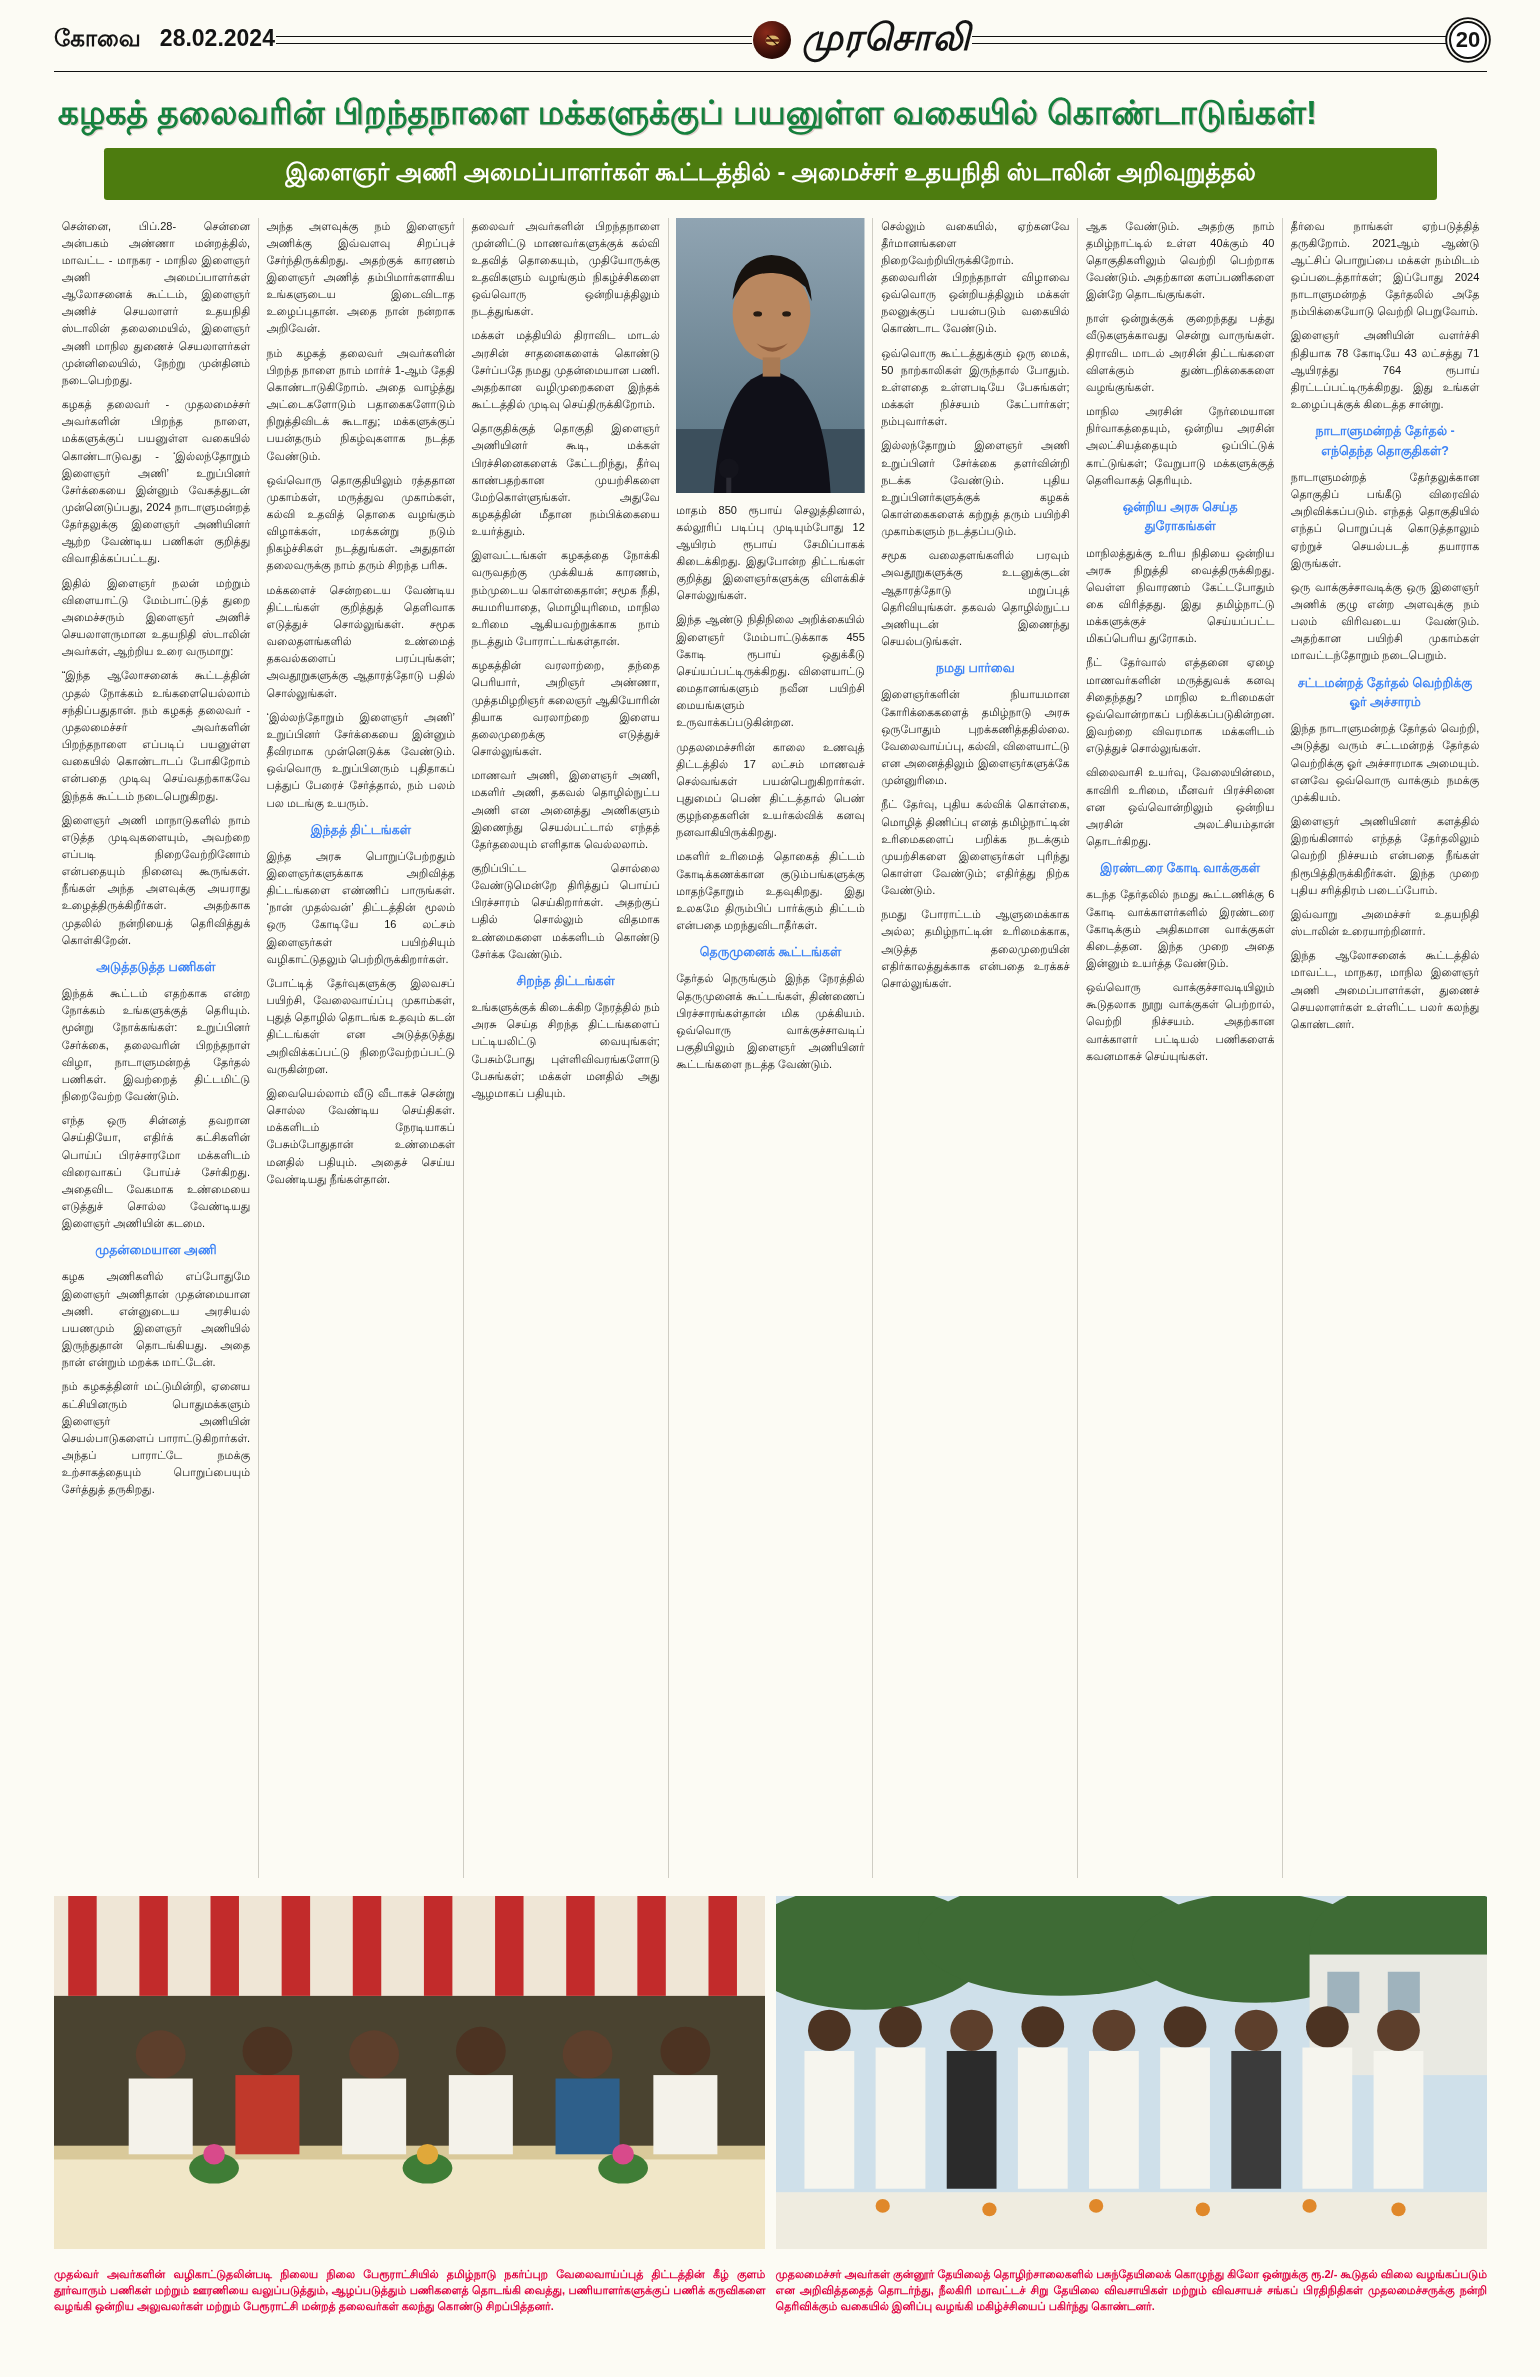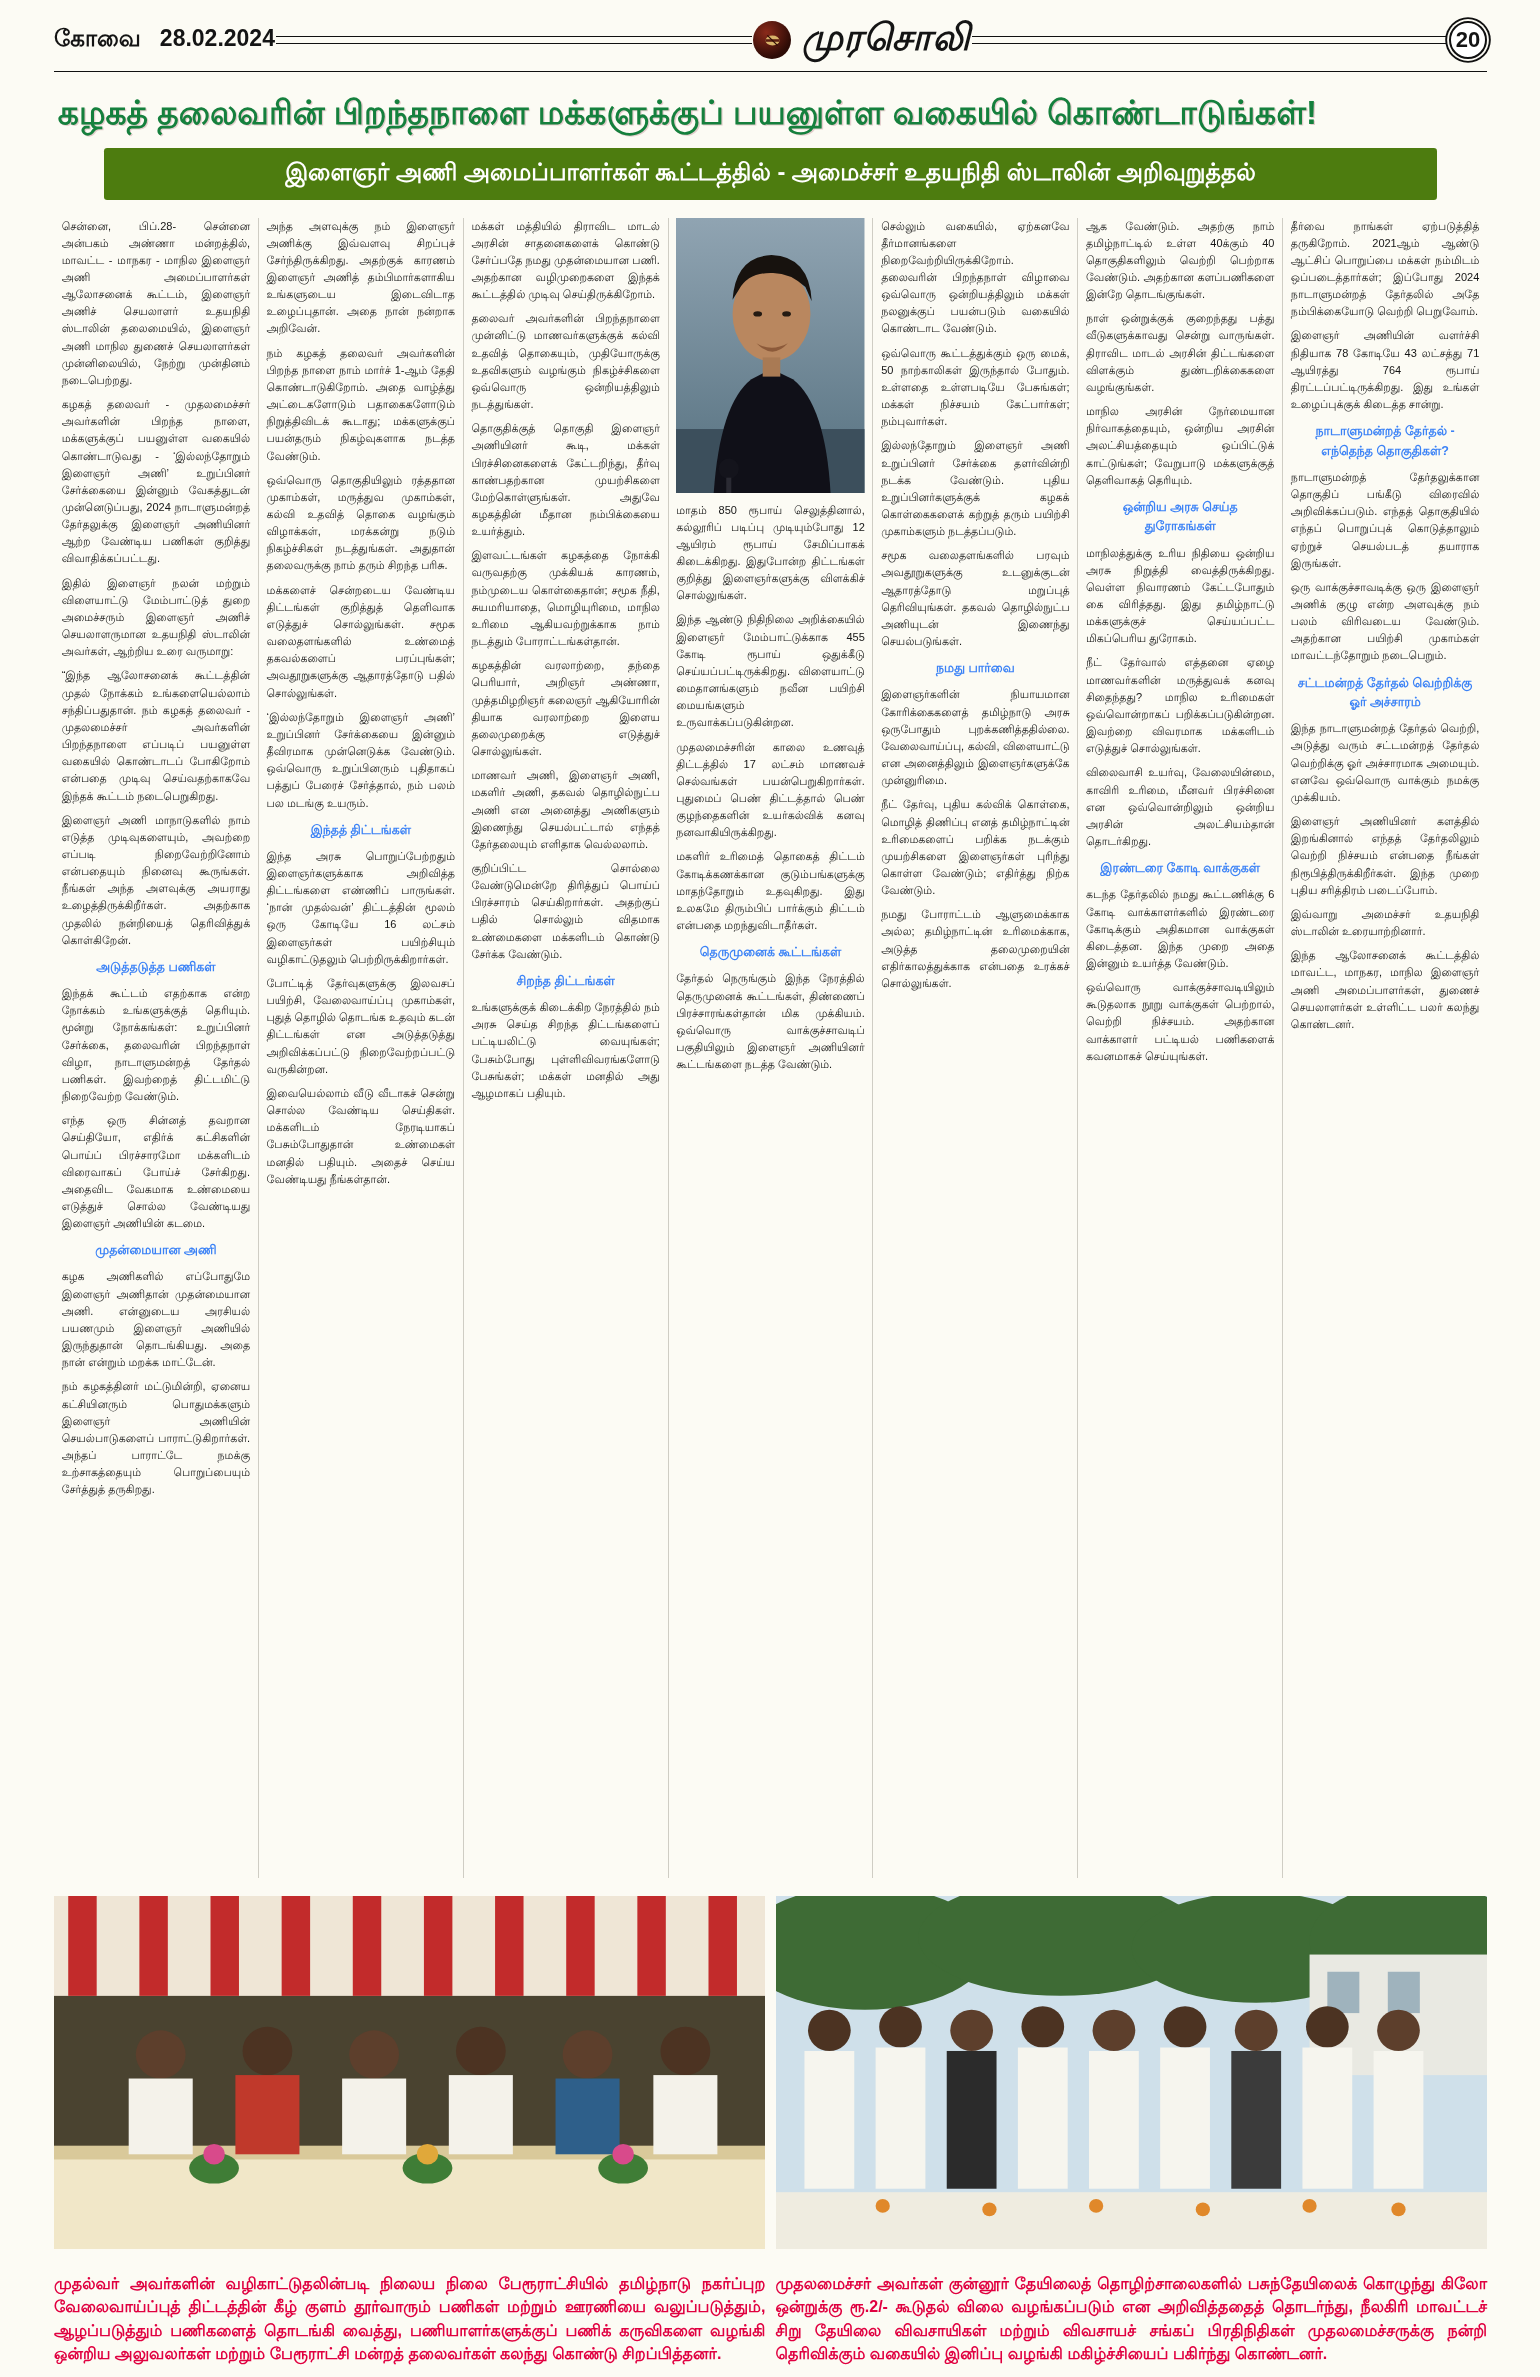--- a/index.html
+++ b/index.html
@@ -59,21 +59,21 @@
   }
   figure.portrait { margin:0 0 9px; width:100%; height:275px; overflow:hidden; }
   figure.portrait svg { width:100%; height:100%; display:block; }
 
   
   .photo-row { display:flex; gap:10.2px; margin-top:18px; }
   .photo-box { flex:1; height:353px; overflow:hidden; background:#222; }
   .photo-box svg { width:100%; height:100%; display:block; }
   .caption-row { display:flex; gap:10.2px; margin-top:7.7px; }
   .caption {
-    flex:1; color:#e00040; font-size:16px; font-weight:600;
+    flex:1; color:#e00040; font-size:11px; font-weight:600;
     line-height:1.45; text-align:justify;
   }
 </style>
 </head>
 <body>
 
 <div class="page">
 
   <div class="masthead">
     <div class="mh-left">
@@ -118,22 +118,22 @@
         <p>நம் கழகத் தலைவர் அவர்களின் பிறந்த நாளை நாம் மார்ச் 1-ஆம் தேதி கொண்டாடுகிறோம். அதை வாழ்த்து அட்டைகளோடும் பதாகைகளோடும் நிறுத்திவிடக் கூடாது; மக்களுக்குப் பயன்தரும் நிகழ்வுகளாக நடத்த வேண்டும்.</p>
         <p>ஒவ்வொரு தொகுதியிலும் ரத்ததான முகாம்கள், மருத்துவ முகாம்கள், கல்வி உதவித் தொகை வழங்கும் விழாக்கள், மரக்கன்று நடும் நிகழ்ச்சிகள் நடத்துங்கள். அதுதான் தலைவருக்கு நாம் தரும் சிறந்த பரிசு.</p>
         <p>மக்களைச் சென்றடைய வேண்டிய திட்டங்கள் குறித்துத் தெளிவாக எடுத்துச் சொல்லுங்கள். சமூக வலைதளங்களில் உண்மைத் தகவல்களைப் பரப்புங்கள்; அவதூறுகளுக்கு ஆதாரத்தோடு பதில் சொல்லுங்கள்.</p>
         <p>‘இல்லந்தோறும் இளைஞர் அணி’ உறுப்பினர் சேர்க்கையை இன்னும் தீவிரமாக முன்னெடுக்க வேண்டும். ஒவ்வொரு உறுப்பினரும் புதிதாகப் பத்துப் பேரைச் சேர்த்தால், நம் பலம் பல மடங்கு உயரும்.</p>
         <h4>இந்தத் திட்டங்கள்</h4>
         <p>இந்த அரசு பொறுப்பேற்றதும் இளைஞர்களுக்காக அறிவித்த திட்டங்களை எண்ணிப் பாருங்கள். ‘நான் முதல்வன்’ திட்டத்தின் மூலம் ஒரு கோடியே 16 லட்சம் இளைஞர்கள் பயிற்சியும் வழிகாட்டுதலும் பெற்றிருக்கிறார்கள்.</p>
         <p>போட்டித் தேர்வுகளுக்கு இலவசப் பயிற்சி, வேலைவாய்ப்பு முகாம்கள், புதுத் தொழில் தொடங்க உதவும் கடன் திட்டங்கள் என அடுத்தடுத்து அறிவிக்கப்பட்டு நிறைவேற்றப்பட்டு வருகின்றன.</p>
         <p>இவையெல்லாம் வீடு வீடாகச் சென்று சொல்ல வேண்டிய செய்திகள். மக்களிடம் நேரடியாகப் பேசும்போதுதான் உண்மைகள் மனதில் பதியும். அதைச் செய்ய வேண்டியது நீங்கள்தான்.</p>
       </div>
     <div class="col">
+        <p>தலைவர் அவர்களின் பிறந்தநாளை முன்னிட்டு மாணவர்களுக்குக் கல்வி உதவித் தொகையும், முதியோருக்கு உதவிகளும் வழங்கும் நிகழ்ச்சிகளை ஒவ்வொரு ஒன்றியத்திலும் நடத்துங்கள்.</p>
         <p>மக்கள் மத்தியில் திராவிட மாடல் அரசின் சாதனைகளைக் கொண்டு சேர்ப்பதே நமது முதன்மையான பணி. அதற்கான வழிமுறைகளை இந்தக் கூட்டத்தில் முடிவு செய்திருக்கிறோம்.</p>
-        <p>தலைவர் அவர்களின் பிறந்தநாளை முன்னிட்டு மாணவர்களுக்குக் கல்வி உதவித் தொகையும், முதியோருக்கு உதவிகளும் வழங்கும் நிகழ்ச்சிகளை ஒவ்வொரு ஒன்றியத்திலும் நடத்துங்கள்.</p>
         <p>தொகுதிக்குத் தொகுதி இளைஞர் அணியினர் கூடி, மக்கள் பிரச்சினைகளைக் கேட்டறிந்து, தீர்வு காண்பதற்கான முயற்சிகளை மேற்கொள்ளுங்கள். அதுவே கழகத்தின் மீதான நம்பிக்கையை உயர்த்தும்.</p>
         <p>இளவட்டங்கள் கழகத்தை நோக்கி வருவதற்கு முக்கியக் காரணம், நம்முடைய கொள்கைதான்; சமூக நீதி, சுயமரியாதை, மொழியுரிமை, மாநில உரிமை ஆகியவற்றுக்காக நாம் நடத்தும் போராட்டங்கள்தான்.</p>
         <p>கழகத்தின் வரலாற்றை, தந்தை பெரியார், அறிஞர் அண்ணா, முத்தமிழறிஞர் கலைஞர் ஆகியோரின் தியாக வரலாற்றை இளைய தலைமுறைக்கு எடுத்துச் சொல்லுங்கள்.</p>
         <p>மாணவர் அணி, இளைஞர் அணி, மகளிர் அணி, தகவல் தொழில்நுட்ப அணி என அனைத்து அணிகளும் இணைந்து செயல்பட்டால் எந்தத் தேர்தலையும் எளிதாக வெல்லலாம்.</p>
         <p>குறிப்பிட்ட சொல்லை வேண்டுமென்றே திரித்துப் பொய்ப் பிரச்சாரம் செய்கிறார்கள். அதற்குப் பதில் சொல்லும் விதமாக உண்மைகளை மக்களிடம் கொண்டு சேர்க்க வேண்டும்.</p>
         <h4>சிறந்த திட்டங்கள்</h4>
         <p>உங்களுக்குக் கிடைக்கிற நேரத்தில் நம் அரசு செய்த சிறந்த திட்டங்களைப் பட்டியலிட்டு வையுங்கள்; பேசும்போது புள்ளிவிவரங்களோடு பேசுங்கள்; மக்கள் மனதில் அது ஆழமாகப் பதியும்.</p>
       </div>
     <div class="col">
       <figure class="portrait">

